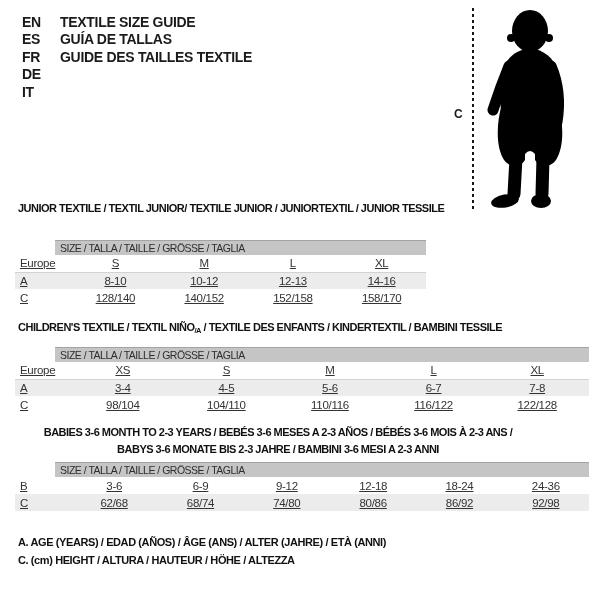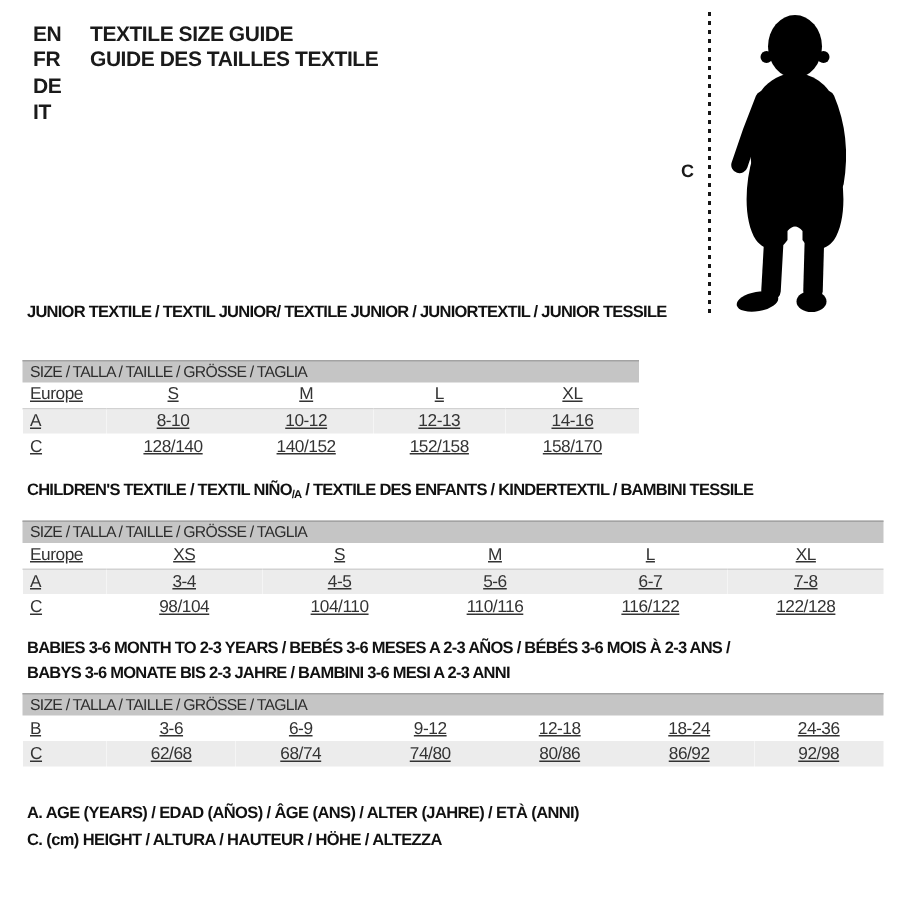--- a/index.html
+++ b/index.html
@@ -19,50 +19,54 @@
   .dash-line { position:absolute; left:472px; top:8px; width:2px; height:202px;
                background:repeating-linear-gradient(to bottom,#161616 0 3px,transparent 3px 6px); }
   .c-label { position:absolute; left:454px; top:107px; font-weight:bold; font-size:12px; }
   .baby-svg { position:absolute; left:484px; top:8px; }
 
   
   .tbl-title { position:absolute; left:18px; font-weight:bold; font-size:11px;
                letter-spacing:-0.5px; color:#111; white-space:nowrap; }
   #t1-title { top:202px;text-align:center; }
   #t2-title { top:321px; }
-  #t3-title { top:424px; line-height:17px; white-space:normal; width:520px; }
+  #t3-title { top:424px; line-height:17px; white-space:normal; width:520px;text-align:center; }
   .sub { font-size:7.5px; vertical-align:-2px; }
 
   
   .size-table { position:absolute; left:15px; }
   #t1 { top:240px; width:411px; }
   #t2 { top:347px; width:574px; }
   #t3 { top:462px; width:574px; }
   .size-bar { height:15px; background:#c5c5c5; border-top:1px solid #a3a3a3;
               font-size:10.5px; letter-spacing:-0.5px; color:#2d2d2d;
-              padding:1px 0 0 5px; line-height:13px; }
+              padding:1px 0 0 5px; line-height:13px;margin-left:40px; }
   table { width:100%; border-collapse:collapse; table-layout:fixed;
           font-size:11.5px; letter-spacing:-0.3px; color:#333;text-decoration:underline; }
   td { text-align:center; height:17px; padding:0; overflow:hidden; }
   td.lab { text-align:left; padding-left:5px; width:56px; }
   tr.sep td { border-bottom:1px solid #d2d2d2; }
   tr.alt { background:#ececec; }
 
   
   .footnotes { position:absolute; left:18px; top:534px; }
   .footnote { height:17.5px; font-weight:bold; font-size:11px;
               letter-spacing:-0.4px; color:#111; line-height:17.5px; }
 </style>
 </head>
 <body>
 
 <div class="lang-list">
   <div class="lang-row">
     <span class="lang-code">EN</span>
     <span>TEXTILE SIZE GUIDE</span>
+  </div>
+  <div class="lang-row">
+    <span class="lang-code">ES</span>
+    <span>GUÍA DE TALLAS</span>
   </div>
   <div class="lang-row">
     <span class="lang-code">FR</span>
     <span>GUIDE DES TAILLES TEXTILE</span>
   </div>
   <div class="lang-row">
     <span class="lang-code">DE</span>
   </div>
   <div class="lang-row">
     <span class="lang-code">IT</span>

